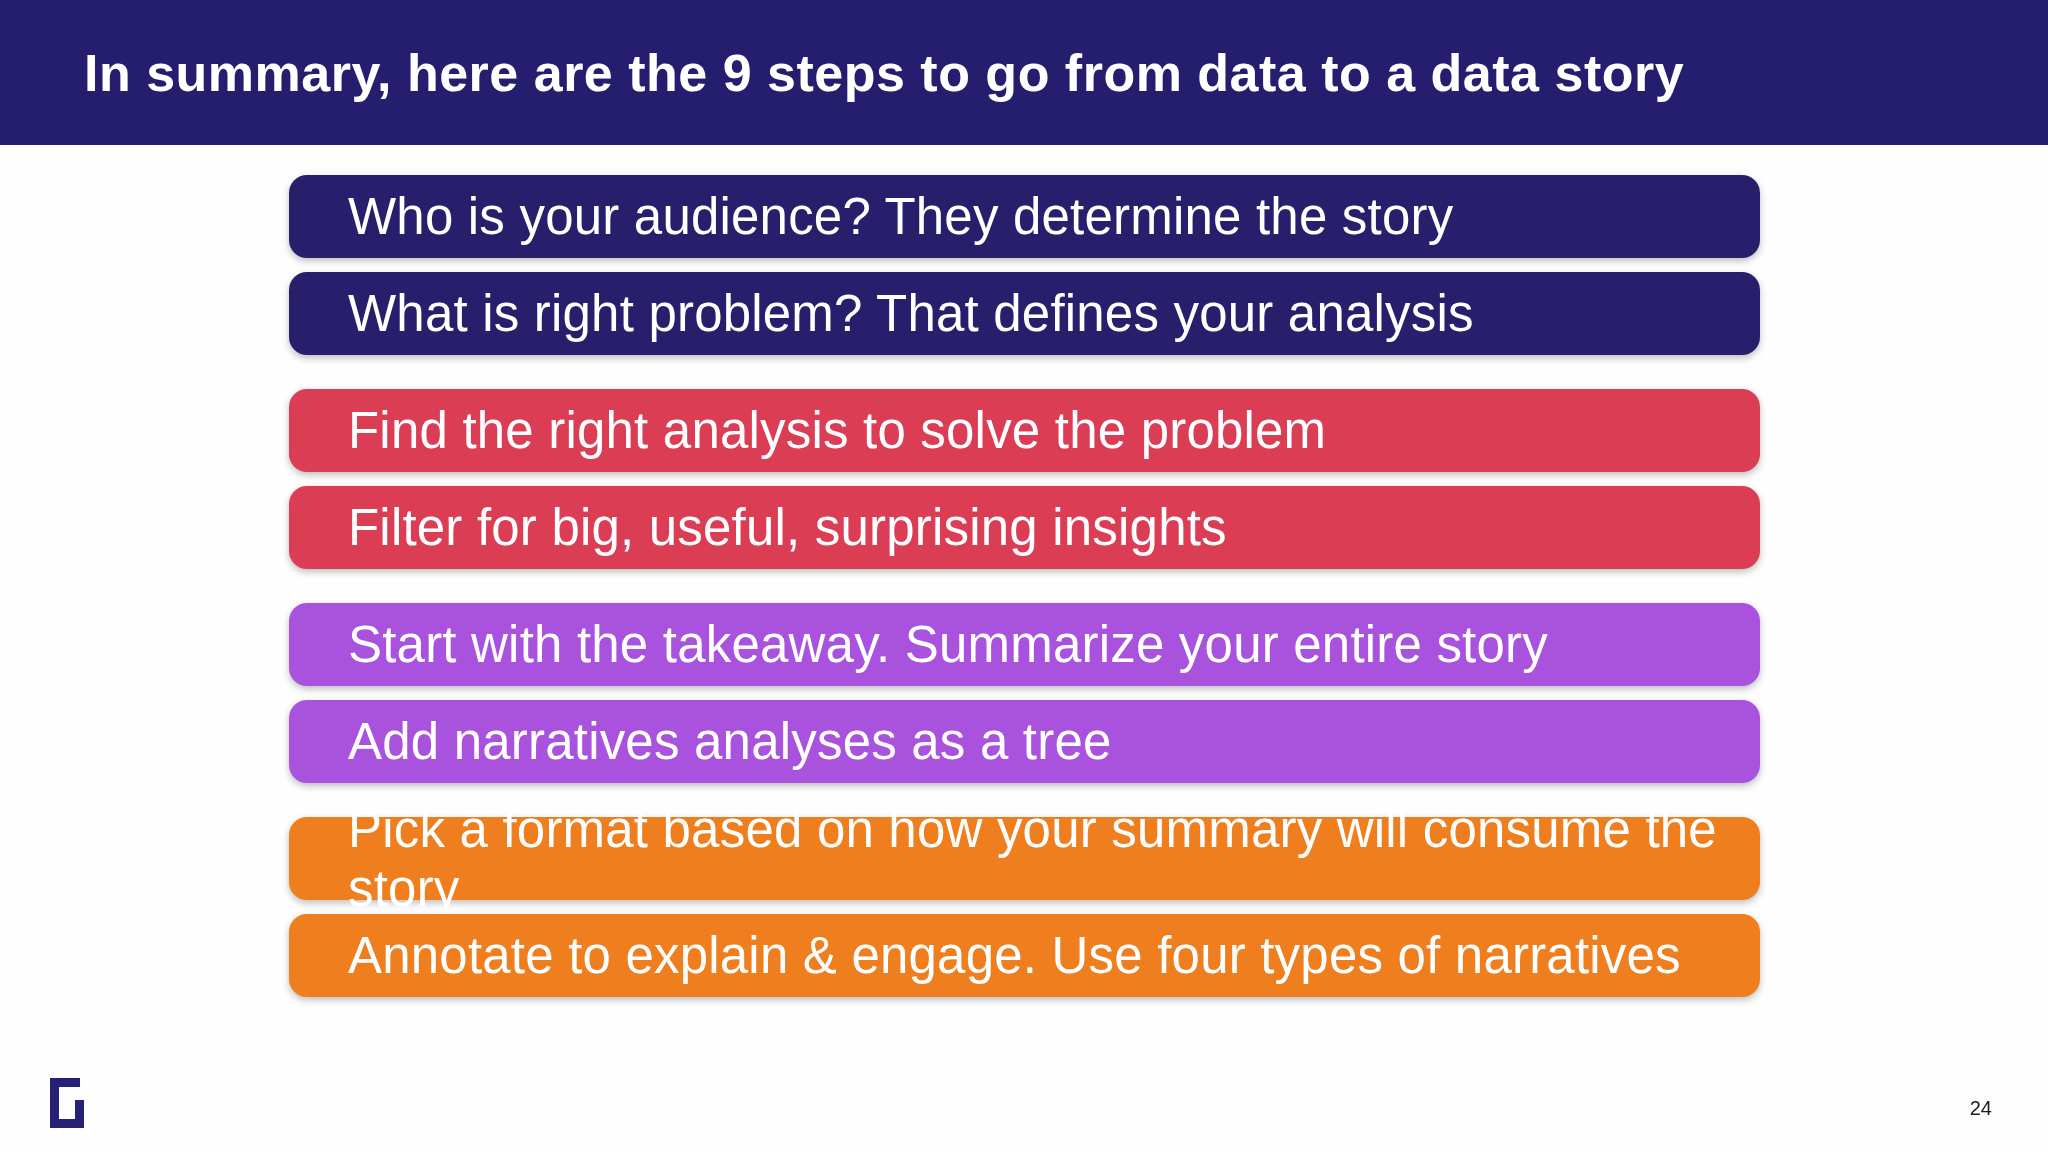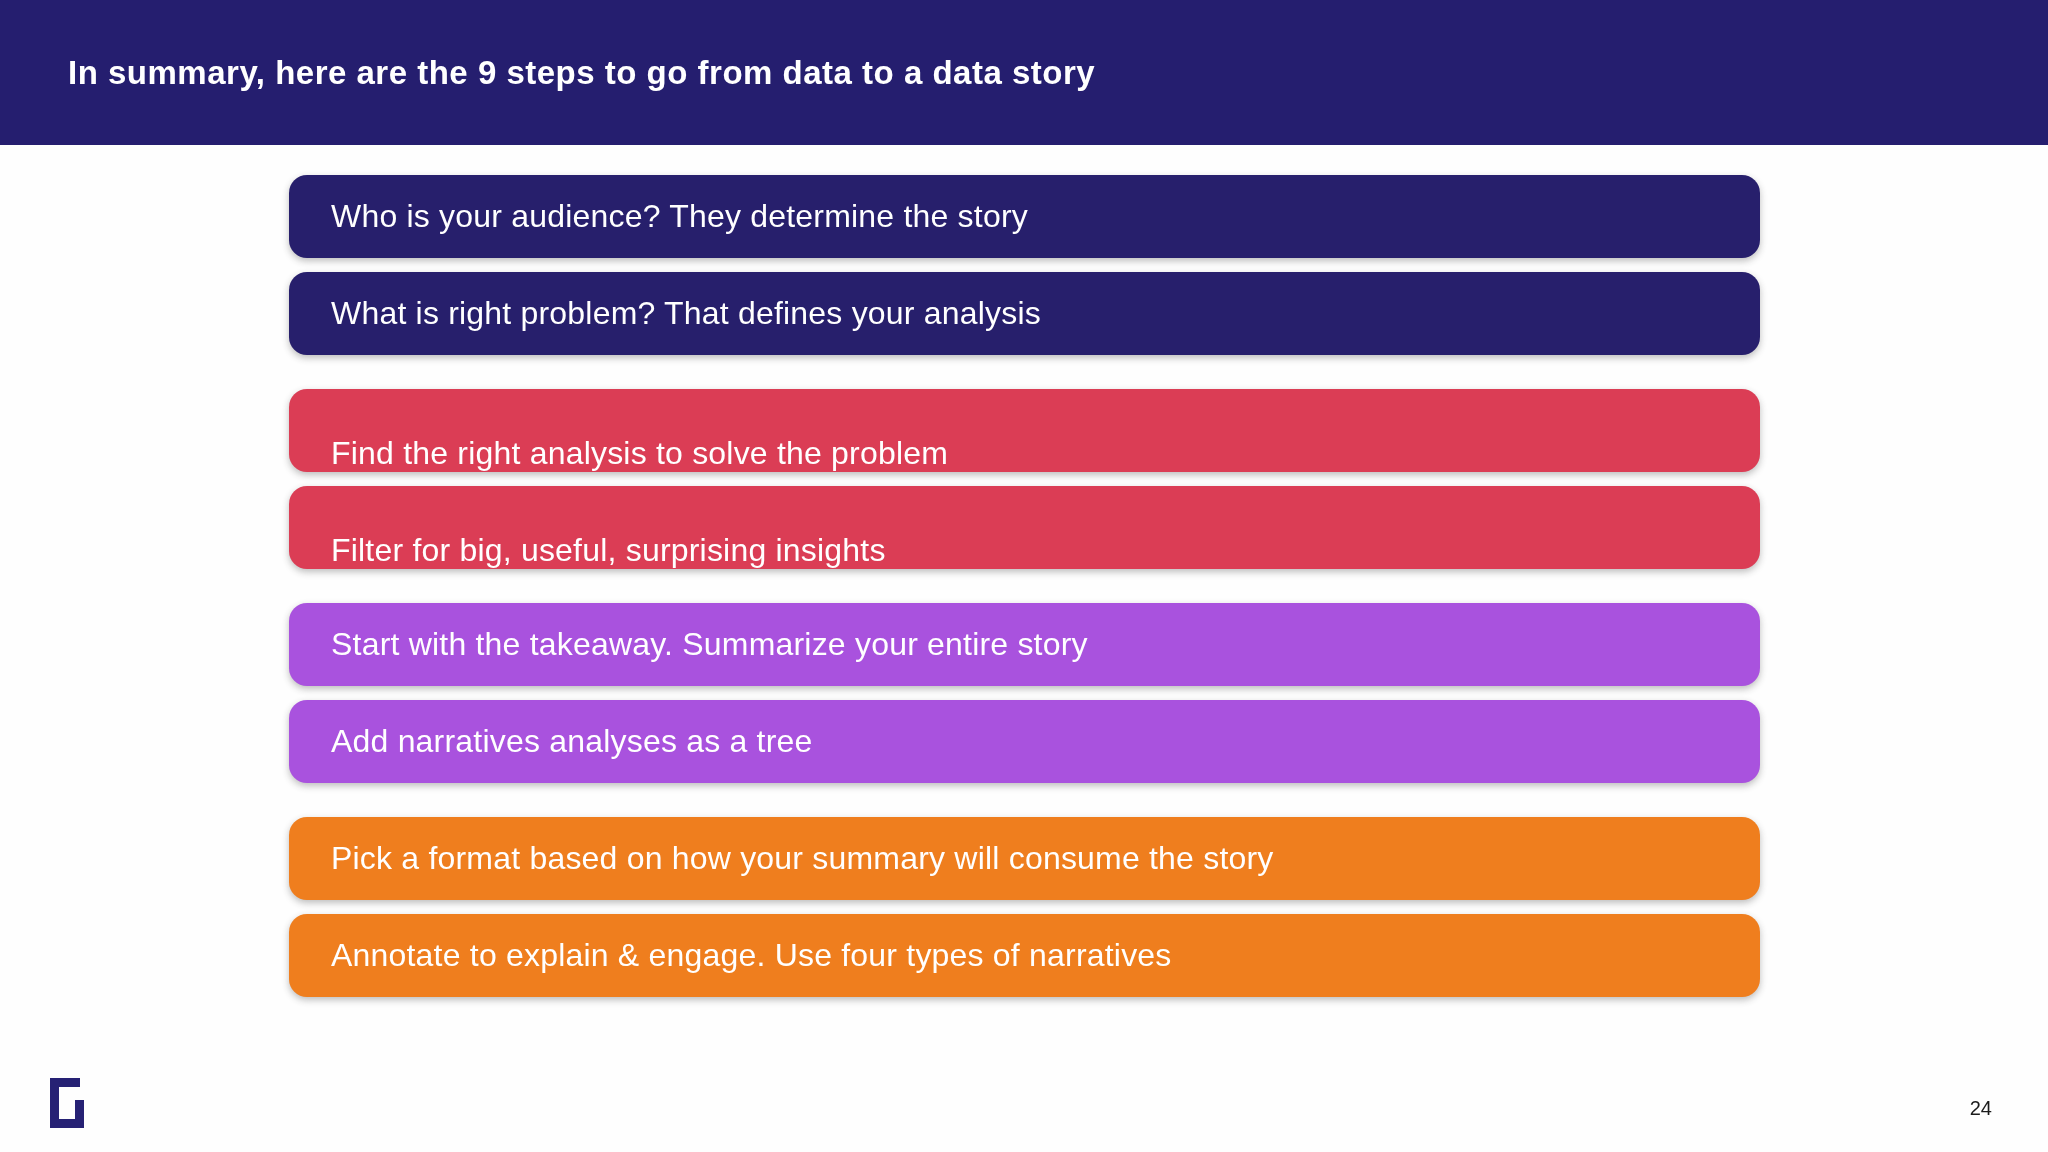--- a/index.html
+++ b/index.html
@@ -19,24 +19,24 @@
   .slide-header {
     position: absolute;
     top: 0; left: 0;
     width: 100%;
     height: 145px;
     background: #251e6f;
     display: flex;
     align-items: center;
   }
   .slide-title {
-    margin: 0;
+    margin: 16px;
     padding-left: 68px;
     color: #ffffff;
-    font-size: 33px;
+    font-size: 52px;
     font-weight: bold;
     letter-spacing: 0.5px;
   }
   
   .steps {
     position: absolute;
     top: 175px;
     left: 289px;
     width: 1471px;
     display: flex;
@@ -46,29 +46,29 @@
   .step-group {
     display: flex;
     flex-direction: column;
     gap: 14px;
   }
   .bar {
     height: 83px;
     border-radius: 18px;
     display: flex;
     align-items: center;
-    padding-left: 42px;
+    padding-left: 59px;
     box-sizing: border-box;
     color: #ffffff;
-    font-size: 32px;
+    font-size: 51px;
     letter-spacing: 0.2px;
     box-shadow: 0 3px 7px rgba(40, 40, 40, 0.30);
   }
   .bar.navy   { background: #271f6c; }
-  .bar.red    { background: #db3d55; align-items: flex-end; }
+  .bar.red    { background: #db3d55; }
   .bar.purple { background: #a952de; align-items: center; }
   .bar.orange { background: #ef7e1e; }
   
   .logo {
     position: absolute;
     left: 50px;
     top: 1078px;
     width: 34px;
     height: 50px;
   }

